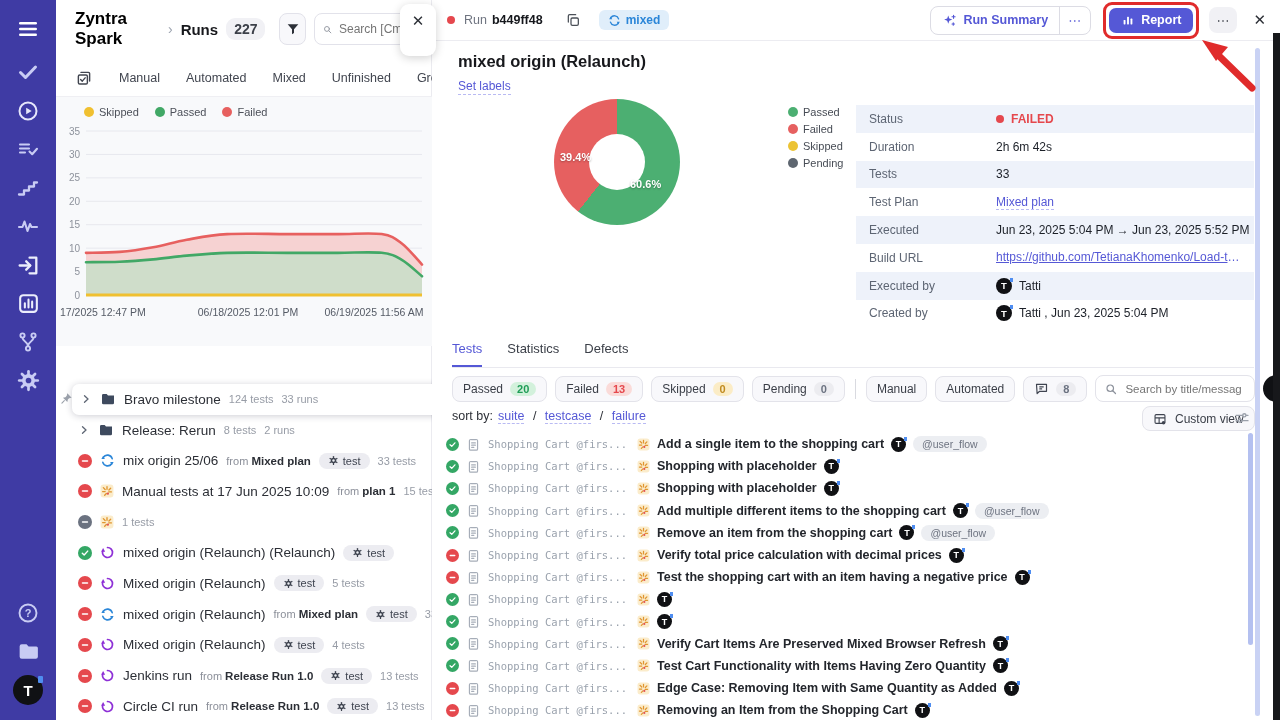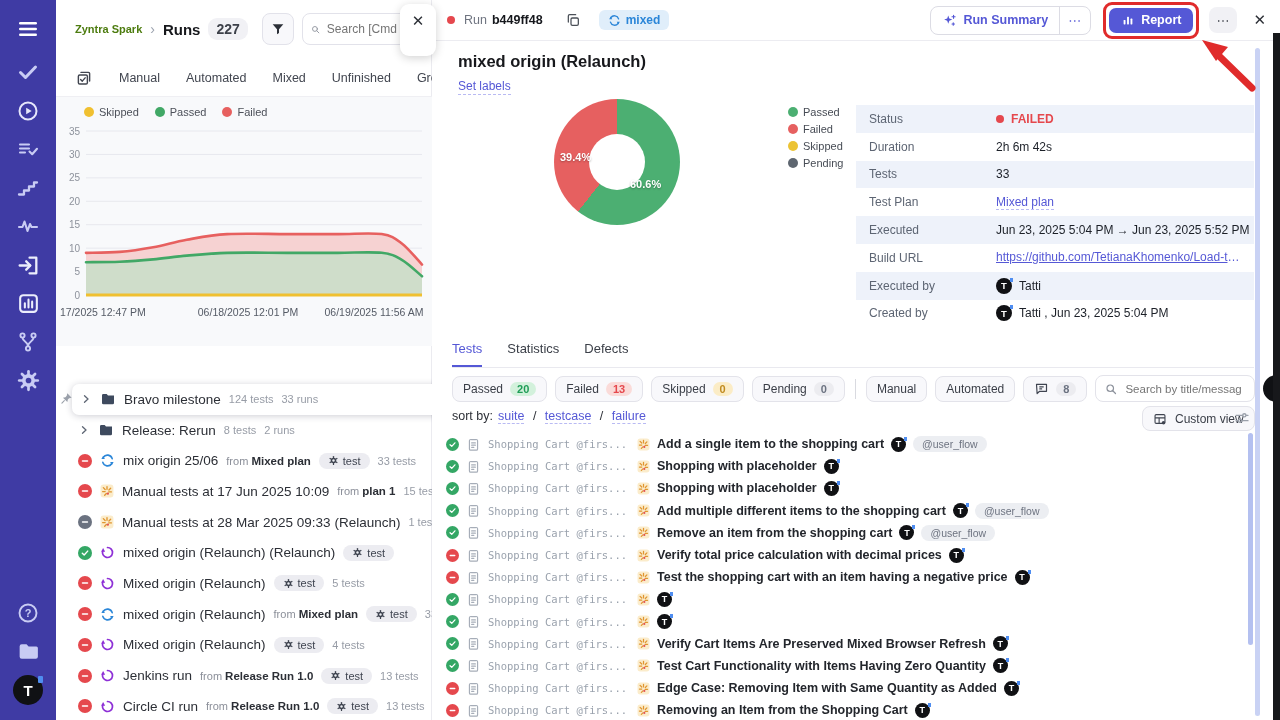--- a/index.html
+++ b/index.html
@@ -8,21 +8,21 @@
 
   
   #sidebar{position:absolute;left:0;top:0;width:56px;height:720px;background:#3f3ba4;}
   .sb-icon{position:absolute;left:0;width:56px;height:32px;display:flex;align-items:center;justify-content:center;cursor:pointer;}
   .sb-avatar{width:30px;height:30px;border-radius:50%;background:#101114;color:#fff;display:flex;align-items:center;justify-content:center;font-weight:bold;font-size:15px;position:relative;}
   .sb-avatar:after{content:"";position:absolute;top:1px;right:0px;width:5px;height:7px;background:#4f8df0;border-radius:1px;}
 
   
   #left-panel{position:absolute;left:56px;top:0;width:376px;height:720px;background:#fff;border-right:1px solid #ebebf0;}
   .lp-header{position:absolute;left:0;top:0;width:376px;height:58px;display:flex;align-items:center;padding-left:19px;}
-  .crumb-project{font-size:11px;font-weight:bold;color:#4d7c0f;}
+  .crumb-project{font-size:17px;font-weight:bold;color:#000000;}
   .crumb-sep{margin:0 8px;color:#9ca3af;font-size:14px;}
   .crumb-page{font-size:15px;font-weight:bold;color:#17181c;}
   .count-pill{margin-left:8px;background:#f1f1f5;border-radius:9px;font-size:14px;font-weight:bold;color:#3c4049;padding:3px 8px;}
   .filter-btn{margin-left:14px;width:32px;height:32px;border:1px solid #e2e2ea;border-radius:8px;background:#f8f8fb;display:flex;align-items:center;justify-content:center;cursor:pointer;}
   .lp-search{margin-left:8px;width:118px;height:32px;border:1px solid #e2e2ea;border-radius:8px;background:#fff;display:flex;align-items:center;padding:0 8px;gap:5px;}
   .lp-search input{border:none;outline:none;width:86px;font-size:12px;color:#333;background:transparent;}
   .close-card{position:absolute;left:344px;top:4px;width:36px;height:52px;background:#fff;border-radius:9px;box-shadow:0 2px 10px rgba(0,0,0,.18);z-index:30;display:flex;justify-content:center;padding-top:8px;font-size:15px;color:#2c2f36;cursor:pointer;}
   .lp-tabs{position:absolute;left:0;top:62px;width:376px;height:32px;display:flex;align-items:center;padding-left:19px;gap:26px;}
   .lp-tab{font-size:12.5px;color:#41454f;cursor:pointer;white-space:nowrap;}
   .lp-chart{position:absolute;left:0;top:96px;width:376px;height:250px;background:#f8f9fb;border-top:1px solid #efeff3;}
@@ -380,21 +380,20 @@
             <g stroke="#e0952f" stroke-width="2.3" stroke-linecap="round">
               <path d="M12 4.5V9"></path>
               <path d="M18.3 7.2l-3 3"></path>
               <path d="M19.5 13.5H15"></path>
               <path d="M5.7 6.2l3.1 3.1"></path>
               <path d="M4.5 13h4.3"></path>
               <path d="M8 19.2l2.9-2.9"></path>
             </g>
             <circle cx="13.5" cy="16.5" r="2" fill="#e25555"></circle>
           </svg>
-          <span class="run-name">Manual tests at 28 Mar 2025 09:33 (Relaunch)</span>
           <span class="run-meta">1 tests</span>
         </div>
         <div class="run-row">
           <span class="st-ic" style="width:14px;height:14px;background:#34a765">
             <svg width="10" height="10" viewBox="0 0 24 24">
               <path d="M5.5 12.5l4.5 4.5 8.5-9.5" stroke="#fff" stroke-width="3.4" fill="none" stroke-linecap="round" stroke-linejoin="round"></path>
             </svg>
           </span>
           <svg width="15" height="15" viewBox="0 0 24 24">
             <path d="M12 4a8 8 0 11-7.6 5.4" stroke="#8d2fd6" stroke-width="2.7" fill="none" stroke-linecap="round"></path>

